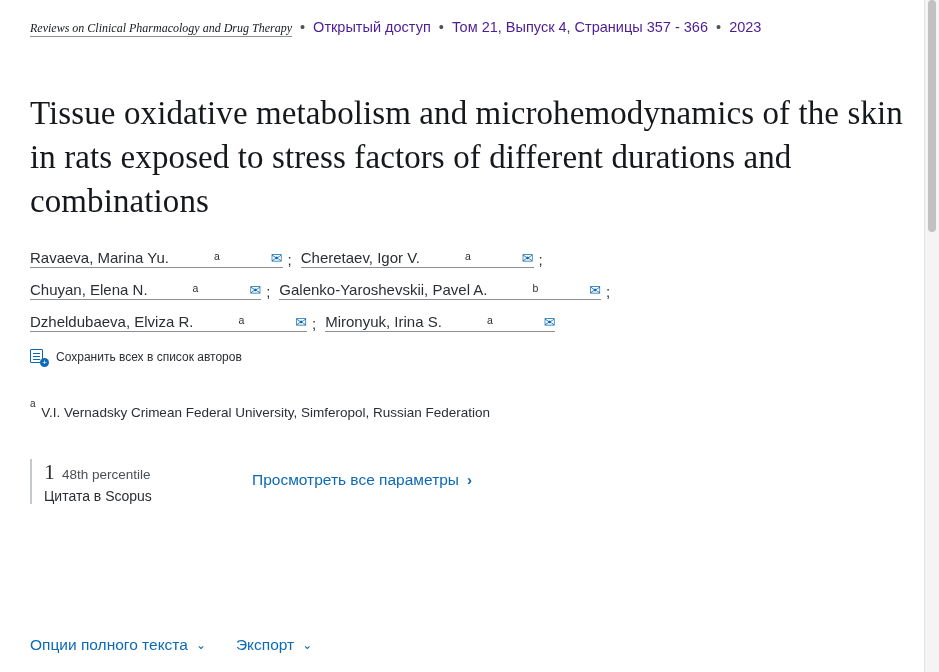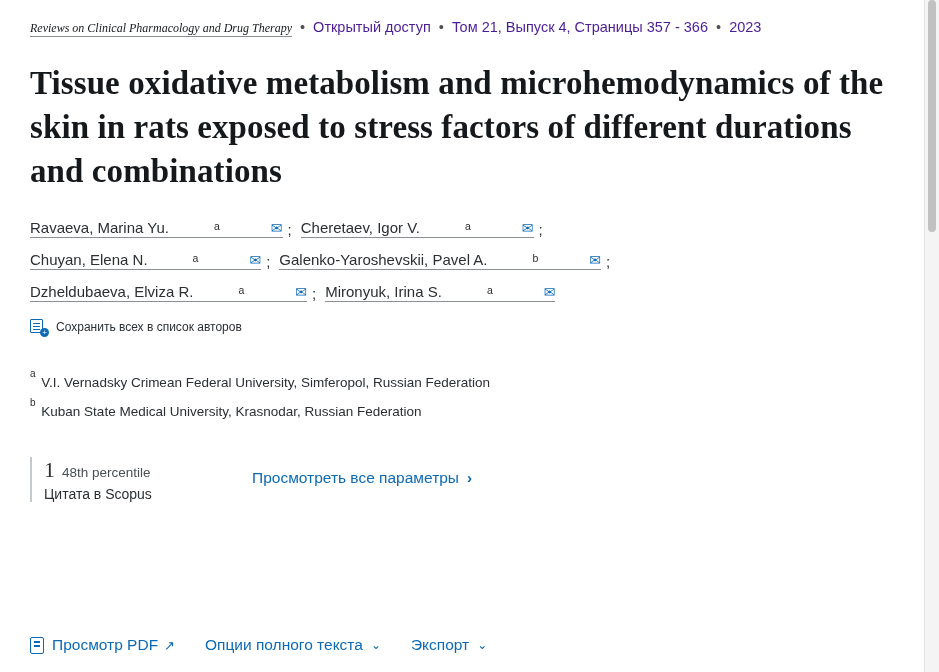--- a/index.html
+++ b/index.html
@@ -43,23 +43,23 @@
     color: #505050;
     padding: 0 4px;
   }
   .src-plain { color: #4c1d95; }
 
   
   .title {
     font-family: "Liberation Serif", serif;
     font-size: 33px;
     line-height: 44px;
-    font-weight: 700;
+    font-weight: 400;
     color: #16191c;
-    margin-top: 20px;
+    margin-top: 50px;
     max-width: 890px;
     letter-spacing: 0.1px;
   }
 
   
   .authors {
     margin-top: 26px;
     max-width: 700px;
   }
   .author-row {
@@ -352,49 +352,38 @@
       </span>
       <span class="sa-label">Сохранить всех в список авторов</span>
     </div>
   </div>
 
   <div class="affiliations">
     <div class="aff-row">
       <span class="aff-sup">a</span>
       <span>V.I. Vernadsky Crimean Federal University, Simferopol, Russian Federation</span>
     </div>
-    <div class="aff-row">
-      <span class="aff-sup">b</span>
-      <span>Kuban State Medical University, Krasnodar, Russian Federation</span>
-    </div>
   </div>
 
   <div class="metrics">
     <div class="metric-block">
       <div class="metric-top">
         <span class="metric-value">1</span>
         <span class="metric-percentile">48th percentile</span>
       </div>
       <div class="metric-caption">Цитата в Scopus</div>
     </div>
     <div class="view-all">
       <span>Просмотреть все параметры</span>
       <span class="chev">›</span>
     </div>
   </div>
 
   <div class="actions">
     <div class="action">
-      <span class="ic">
-          <span class="pdf-icon"></span>
-        </span>
-      <span>Просмотр PDF</span>
-      <span class="arrow-ne">↗</span>
-    </div>
-    <div class="action">
       <span>Опции полного текста</span>
       <span class="caret">⌄</span>
     </div>
     <div class="action">
       <span>Экспорт</span>
       <span class="caret">⌄</span>
     </div>
   </div>
 
   <div class="scrollbar">

